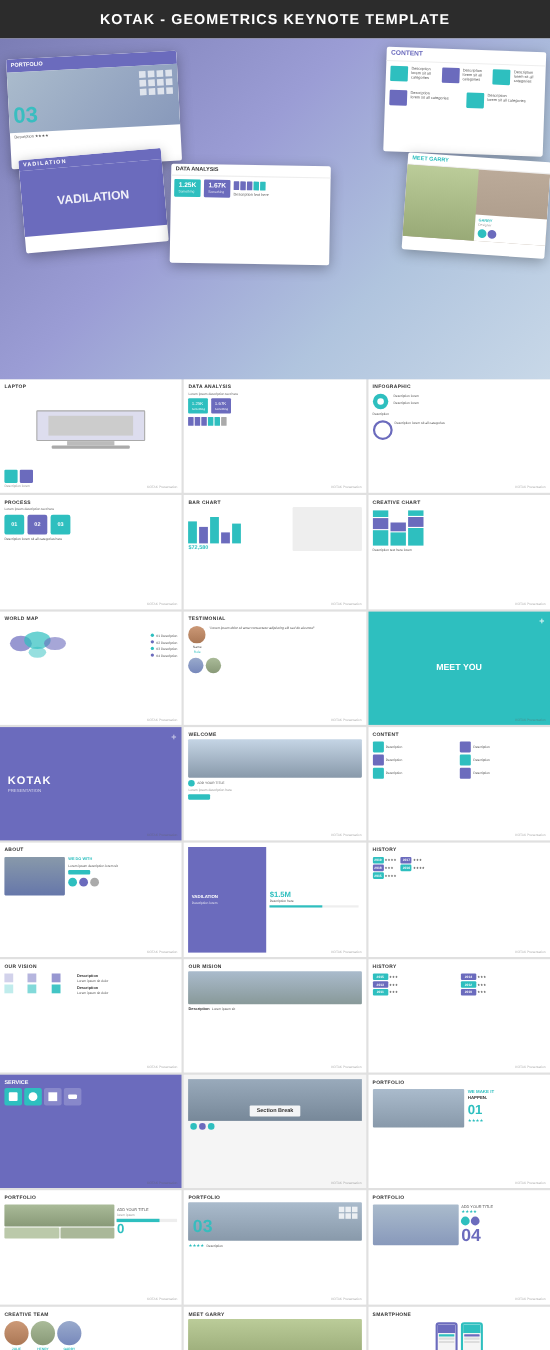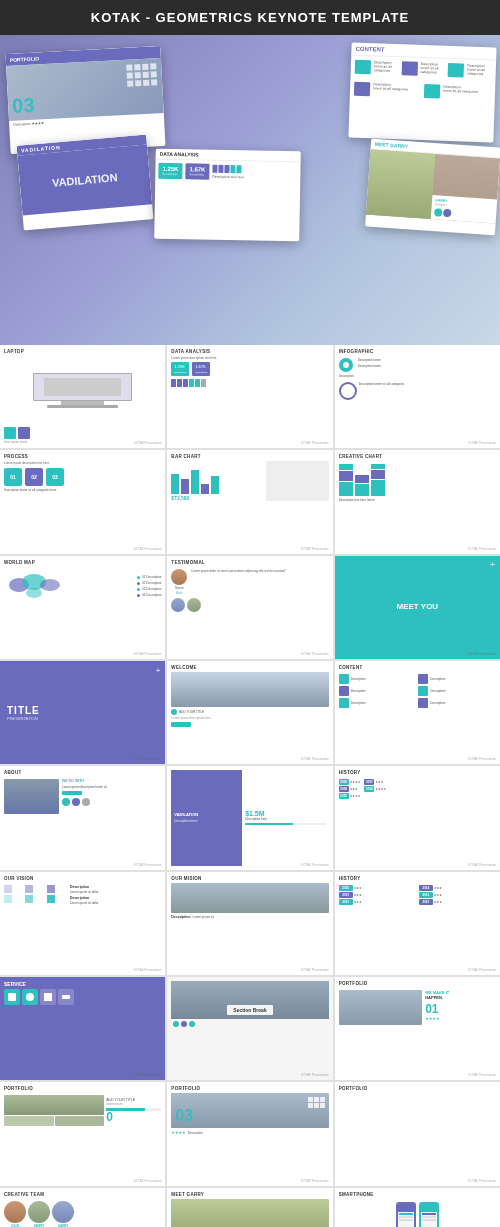--- a/index.html
+++ b/index.html
@@ -437,21 +437,21 @@
   <div class="slide-thumb thank-you-slide" style="position:relative;background:#2ebfbf;display:flex;align-items:center;justify-content:center;">
     <div style="position:absolute;top:4px;right:5px;color:white;font-size:8px;font-weight:bold;opacity:0.8;">+</div>
     <div style="text-align:center;">
       <div style="color:white;font-size:8px;font-weight:bold;line-height:1.3;">MEET YOU</div>
     </div>
     <div class="watermark">KOTAK Presentation</div>
   </div>
 
   <div class="slide-thumb kotak-slide" style="background:#6b6bbd;">
     <div style="flex:1;display:flex;flex-direction:column;justify-content:center;padding:3px;">
-      <div style="color:white;font-size:10px;font-weight:bold;letter-spacing:1px;">TITLE</div>
+      <div style="color:white;font-size:10px;font-weight:bold;letter-spacing:1px;">KOTAK</div>
       <div style="color:rgba(255,255,255,0.7);font-size:4px;">PRESENTATION</div>
     </div>
     <div style="position:absolute;top:5px;right:5px;color:white;font-size:8px;font-weight:bold;opacity:0.6;">+</div>
     <div class="watermark">KOTAK Presentation</div>
   </div>
 
   <div class="slide-thumb">
     <div class="slide-title">WELCOME</div>
     <div style="width:100%;height:35px;background:linear-gradient(to bottom,#c5d5e5,#8899aa);border-radius:1px;margin-bottom:2px;"></div>
     <div style="display:flex;gap:2px;align-items:center;">
@@ -712,20 +712,32 @@
     </div>
     <div style="display:flex;gap:2px;align-items:center;">
       <div class="stars">★★★★</div>
       <div style="font-size:3px;color:#555;">Description</div>
     </div>
     <div class="watermark">KOTAK Presentation</div>
   </div>
 
   <div class="slide-thumb">
     <div class="slide-title">PORTFOLIO</div>
+    <div style="display:flex;gap:2px;margin-top:2px;">
+      <div style="width:50%;background:linear-gradient(to bottom,#aabbcc,#8899bb);border-radius:1px;min-height:35px;"></div>
+      <div style="flex:1;display:flex;flex-direction:column;justify-content:center;">
+        <div style="font-size:3.5px;color:#555;">ADD YOUR TITLE</div>
+        <div class="stars">★★★★</div>
+        <div style="display:flex;gap:1px;margin-top:2px;">
+          <div style="width:8px;height:8px;background:#2ebfbf;border-radius:50%;"></div>
+          <div style="width:8px;height:8px;background:#6b6bbd;border-radius:50%;"></div>
+        </div>
+        <div style="font-size:16px;font-weight:bold;color:#6b6bbd;line-height:1;margin-top:2px;">04</div>
+      </div>
+    </div>
     <div class="watermark">KOTAK Presentation</div>
   </div>
 
   <div class="slide-thumb">
     <div class="slide-title">CREATIVE TEAM</div>
     <div style="display:flex;gap:2px;margin-top:2px;">
       <div style="display:flex;flex-direction:column;align-items:center;gap:1px;">
         <div style="width:22px;height:22px;border-radius:50%;background:linear-gradient(to bottom,#cc9977,#aa7755);"></div>
         <div style="font-size:3px;font-weight:bold;color:#2ebfbf;">JULIE</div>
 

